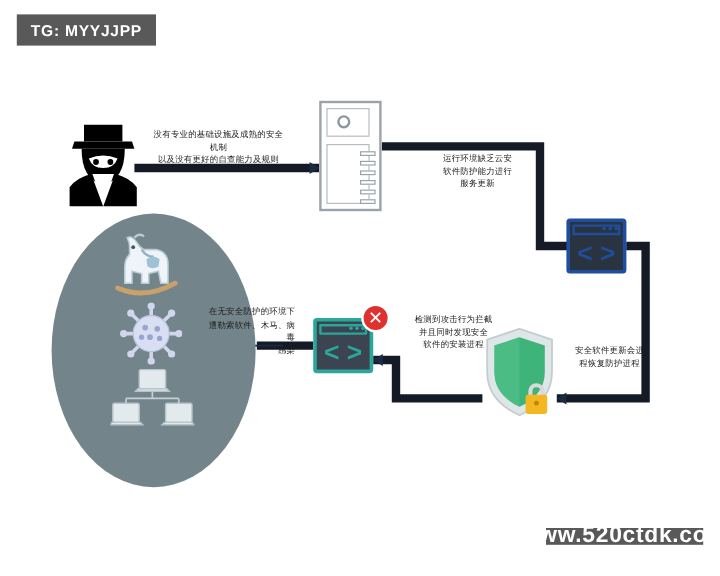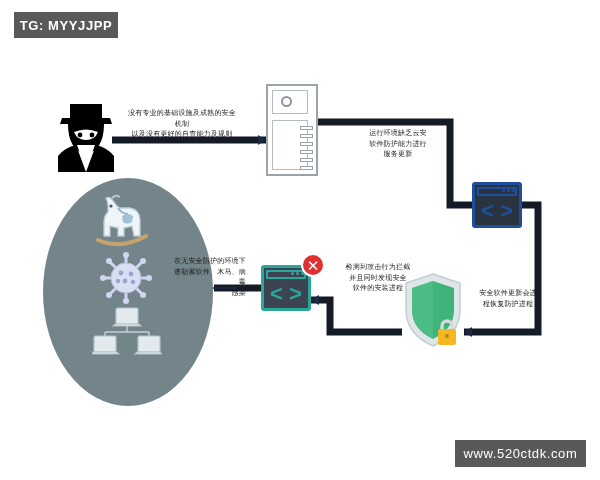--- a/index.html
+++ b/index.html
@@ -15,22 +15,22 @@
   
   .badge{
     position:absolute;
     background:#595959;
     color:#ffffff;
     display:flex;align-items:center;justify-content:center;
     letter-spacing:.6px;
     font-weight:bold;
     white-space:nowrap;
   }
-  #tg-badge{left:14px;top:12px;width:104px;height:26px;font-size:13px;}
-  #site-badge{left:455px;top:440px;width:131px;height:27px;font-size:13px;font-weight:normal;}
+  #tg-badge{left:14px;top:12px;width:116px;height:26px;font-size:13px;}
+  #site-badge{left:455px;top:440px;width:131px;height:14px;font-size:19px;font-weight:bold;}
 
   
   #wires{position:absolute;left:0;top:0;width:600px;height:480px;}
 
   
   #threat-zone{
     position:absolute;left:43px;top:178px;width:170px;height:228px;
     background:#73858a;
     border-radius:50%;
   }

